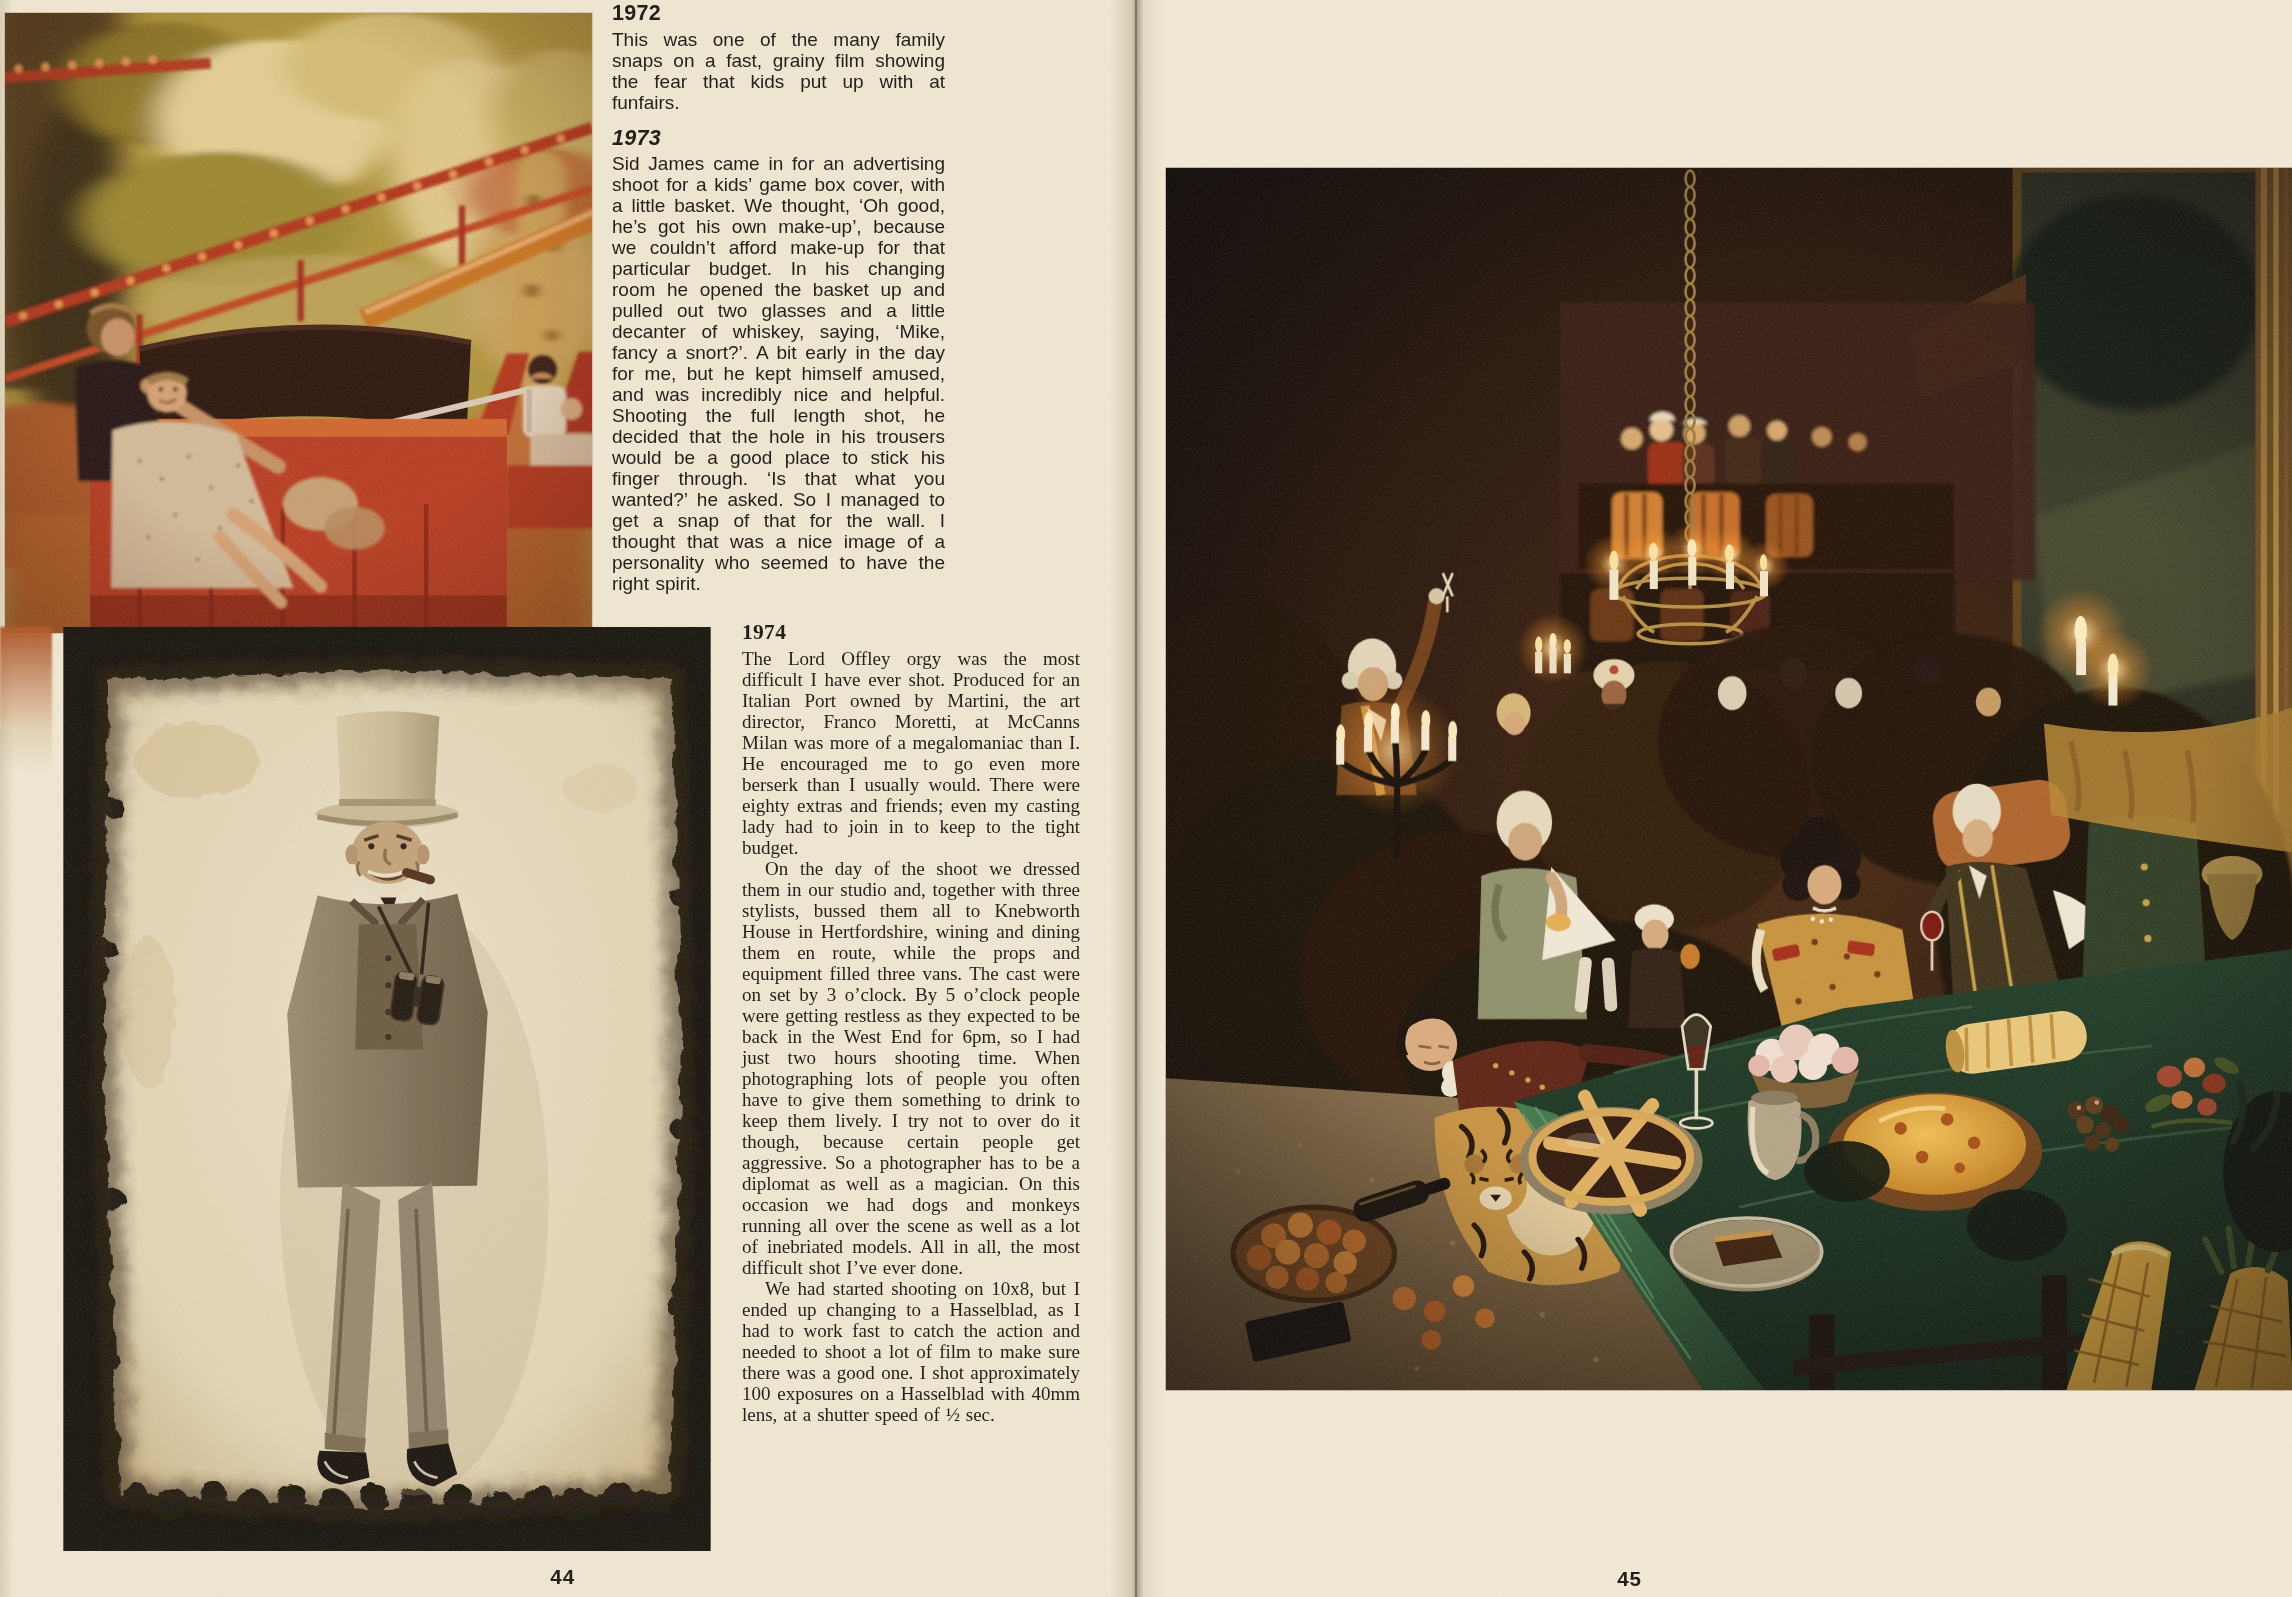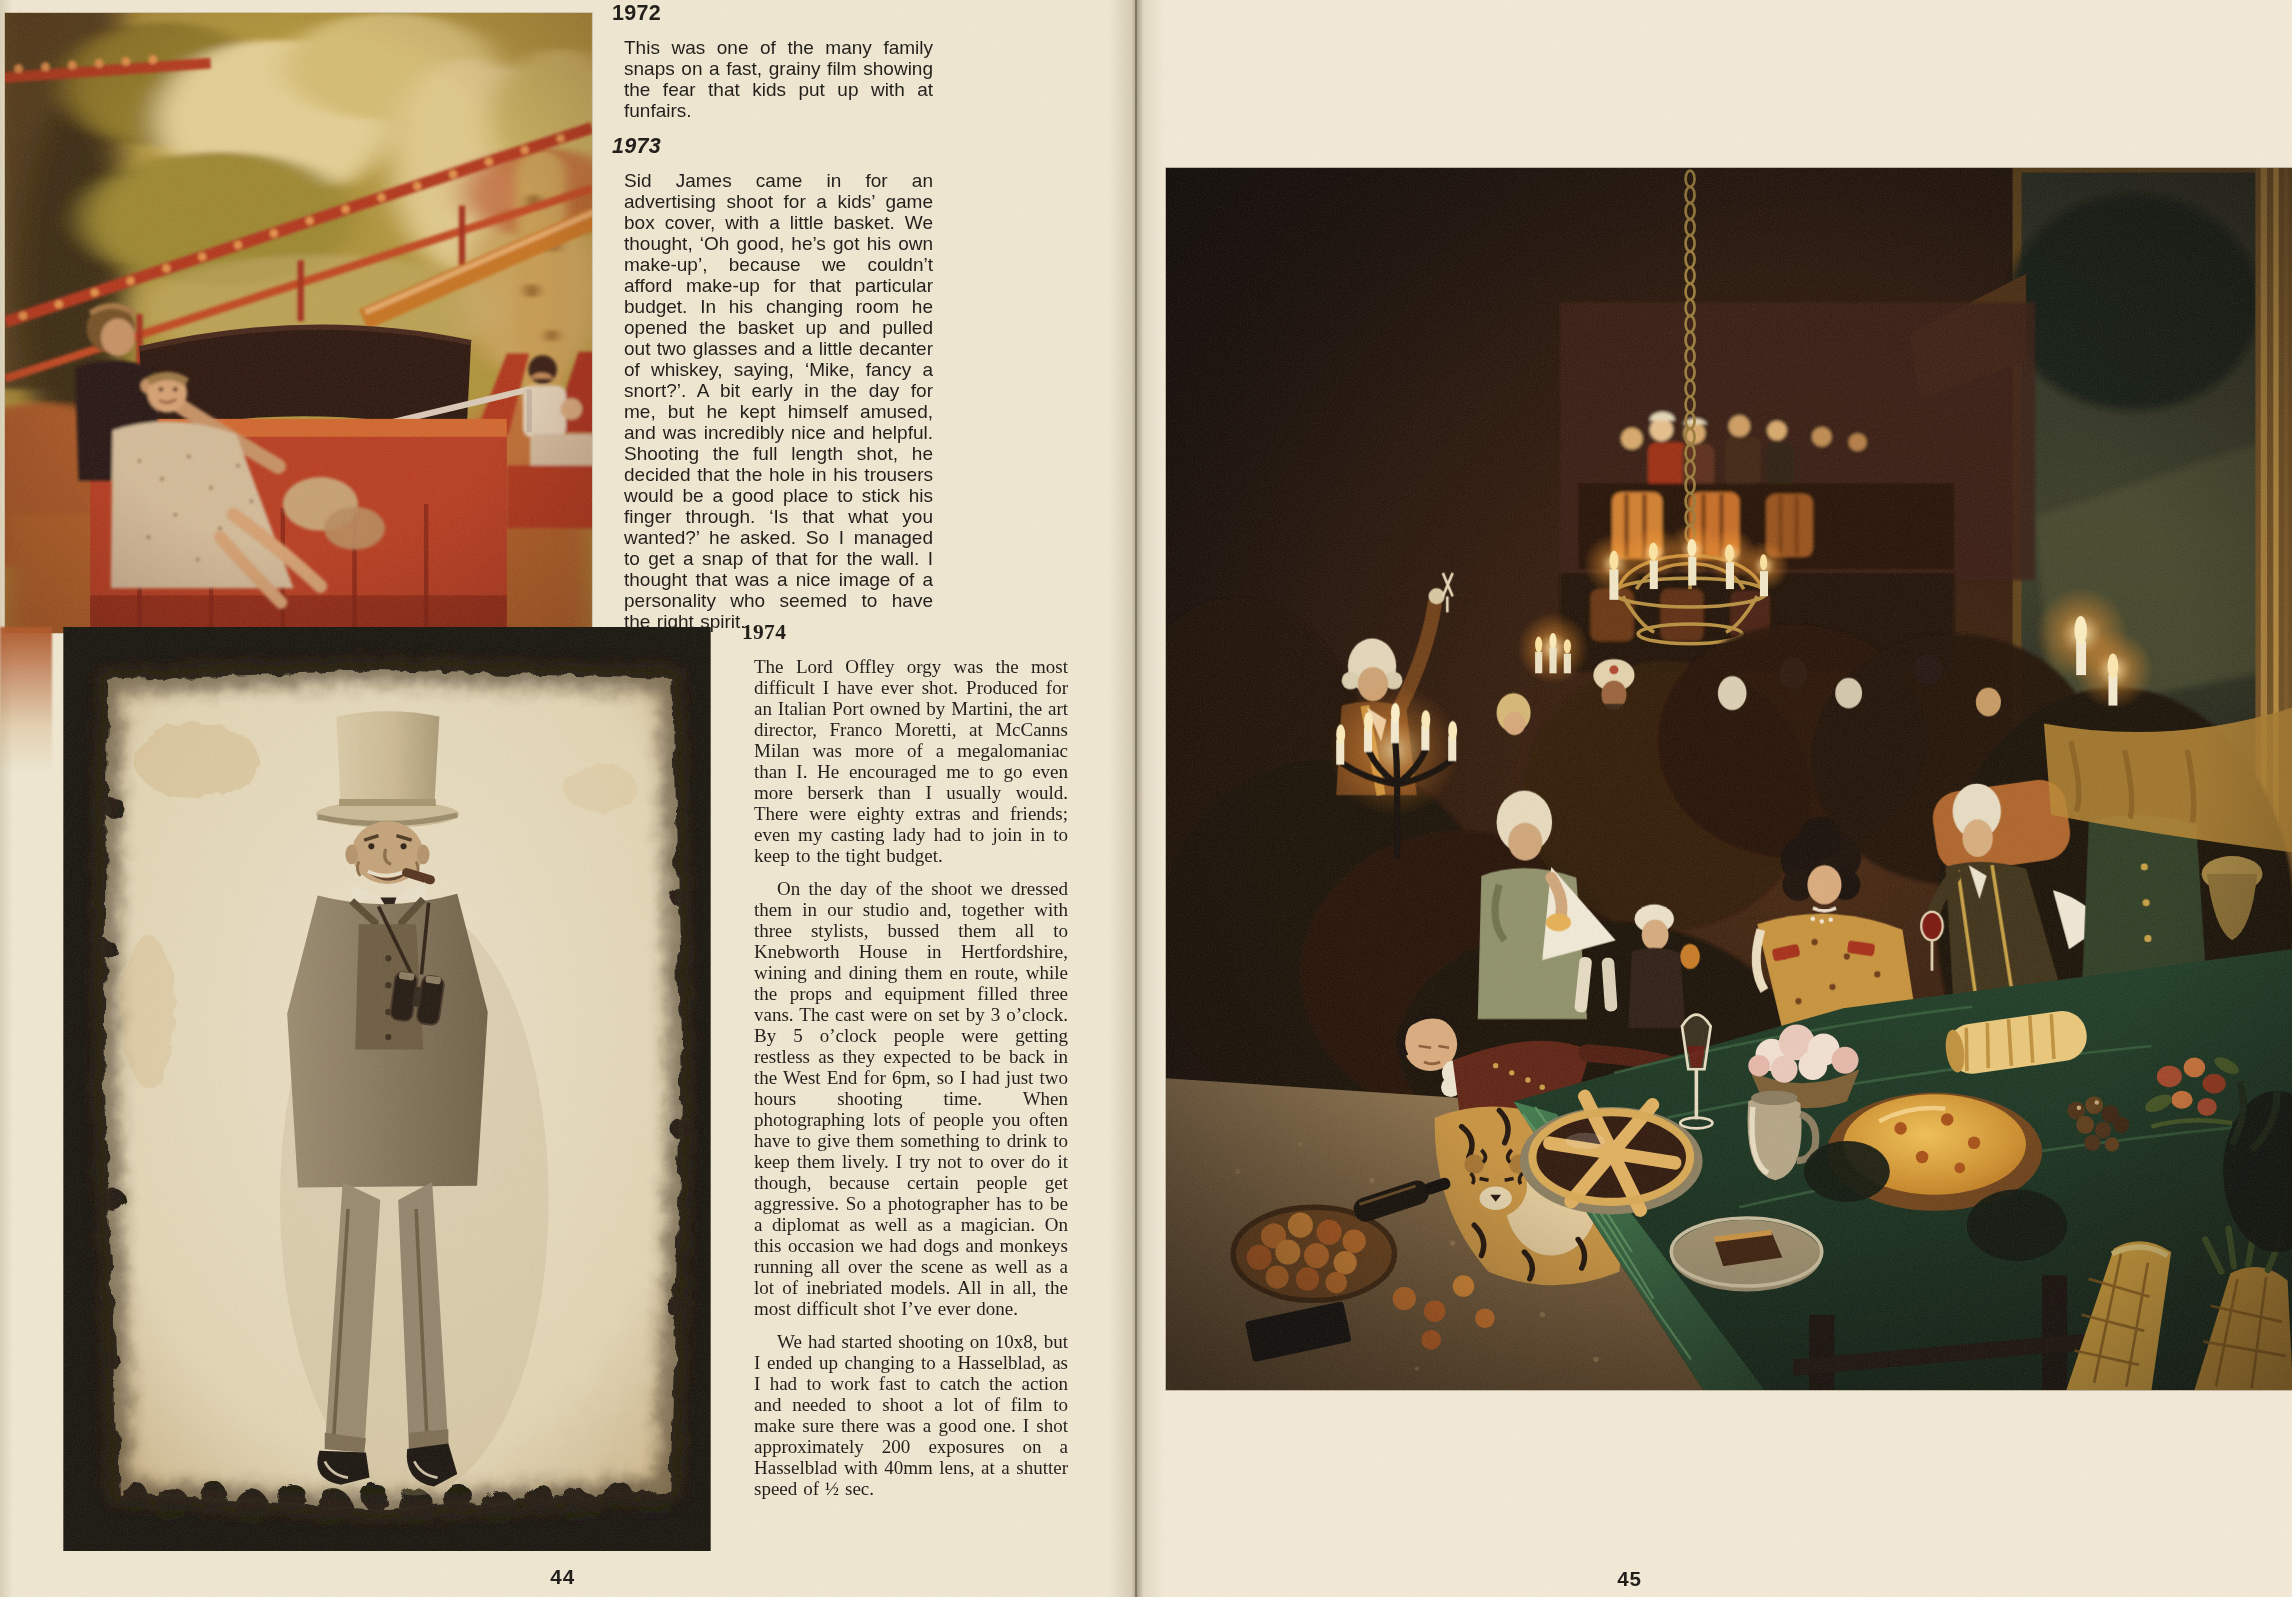--- a/index.html
+++ b/index.html
@@ -20,21 +20,21 @@
   #funfair-strip{left:0;top:627px;width:52px;height:145px;
     background:linear-gradient(180deg,#b05a2c 0%,rgba(176,90,44,.55) 35%,rgba(200,150,90,.25) 70%,rgba(239,231,209,0) 100%);
     filter:blur(0.9px);}
   #portrait{left:63px;top:627px;width:648px;height:924px;}
   #banquet{left:1166px;top:168px;width:1127px;height:1222px;box-shadow:0 0 0 0.9px rgba(60,40,20,.3);}
   .col{position:absolute;text-align:justify;}
   #col-1{left:612px;top:2px;width:333px;}
   #col-2{left:742px;top:621px;width:338px;font-family:Liberation Serif, serif;}
   .col h2{font-size:21.5px;line-height:23px;margin:0 0 3.6px 0;font-weight:bold;letter-spacing:0.3px;}
   .col h2.gap{margin-top:14px;font-style:italic;}
-  .col p{font-size:19px;line-height:21px;margin:12px;word-spacing:.06em;}
+  .col p{font-size:19px;line-height:21px;margin:0;word-spacing:.06em;}
   .col p.indent{text-indent:23px;}
   .pagenum{position:absolute;font-size:20.6px;font-weight:bold;letter-spacing:0.9px;}
   #pagenum-44{left:512px;top:1565px;width:63px;text-align:right;}
   #pagenum-45{left:1598px;top:1567px;width:63px;text-align:center;}
   .noise{position:absolute;left:0;top:0;width:2293px;height:1598px;pointer-events:none;opacity:.05;}
   svg{display:block;}
 </style>
 </head>
 <body>
 
@@ -305,21 +305,21 @@
   <h2>1972</h2>
   <p>This was one of the many family snaps on a fast, grainy film showing the fear that kids put up with at funfairs.</p>
   <h2 class="gap">1973</h2>
   <p>Sid James came in for an advertising shoot for a kids’ game box cover, with a little basket. We thought, ‘Oh good, he’s got his own make-up’, because we couldn’t afford make-up for that particular budget. In his changing room he opened the basket up and pulled out two glasses and a little decanter of whiskey, saying, ‘Mike, fancy a snort?’. A bit early in the day for me, but he kept himself amused, and was incredibly nice and helpful. Shooting the full length shot, he decided that the hole in his trousers would be a good place to stick his finger through. ‘Is that what you wanted?’ he asked. So I managed to get a snap of that for the wall. I thought that was a nice image of a personality who seemed to have the right spirit.</p>
 </div>
 
 <div class="col" id="col-2">
   <h2>1974</h2>
   <p>The Lord Offley orgy was the most difficult I have ever shot. Produced for an Italian Port owned by Martini, the art director, Franco Moretti, at McCanns Milan was more of a megalomaniac than I. He encouraged me to go even more berserk than I usually would. There were eighty extras and friends; even my casting lady had to join in to keep to the tight budget.</p>
   <p class="indent">On the day of the shoot we dressed them in our studio and, together with three stylists, bussed them all to Knebworth House in Hertfordshire, wining and dining them en route, while the props and equipment filled three vans. The cast were on set by 3 o’clock. By 5 o’clock people were getting restless as they expected to be back in the West End for 6pm, so I had just two hours shooting time. When photographing lots of people you often have to give them something to drink to keep them lively. I try not to over do it though, because certain people get aggressive. So a photographer has to be a diplomat as well as a magician. On this occasion we had dogs and monkeys running all over the scene as well as a lot of inebriated models. All in all, the most difficult shot I’ve ever done.</p>
-  <p class="indent">We had started shooting on 10x8, but I ended up changing to a Hasselblad, as I had to work fast to catch the action and needed to shoot a lot of film to make sure there was a good one. I shot approximately 200 exposures on a Hasselblad with 40mm lens, at a shutter speed of ½ sec.</p>
+  <p class="indent">We had started shooting on 10x8, but I ended up changing to a Hasselblad, as I had to work fast to catch the action and needed to shoot a lot of film to make sure there was a good one. I shot approximately 100 exposures on a Hasselblad with 40mm lens, at a shutter speed of ½ sec.</p>
 </div>
 
 <div class="pagenum" id="pagenum-44">44</div>
 <div class="pagenum" id="pagenum-45">45</div>
 
 <div class="photo" id="banquet" aria-label="Dark candle-lit Lord Offley orgy banquet: costumed crowd, minstrels’ gallery, chandelier, green marbled table laden with pies, fruit and pewter, tiger skin and a sleeping guest">
 <svg width="1127" height="1222" viewBox="0 0 1258 1364">
   <defs>
     <radialGradient id="b-bg" cx="58%" cy="52%" r="80%">
       <stop offset="0%" stop-color="#47250c"></stop>

